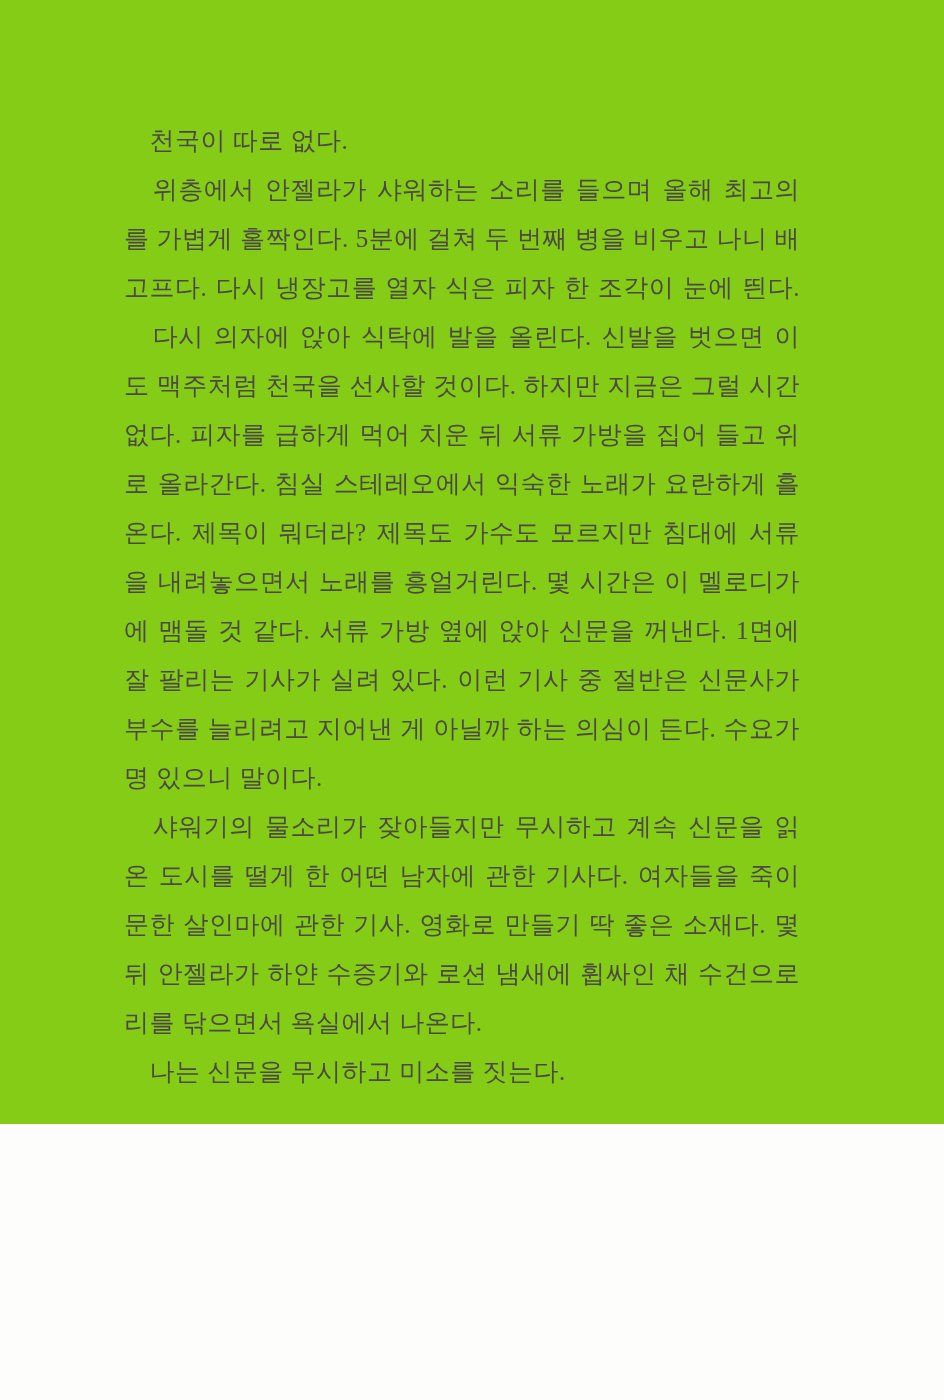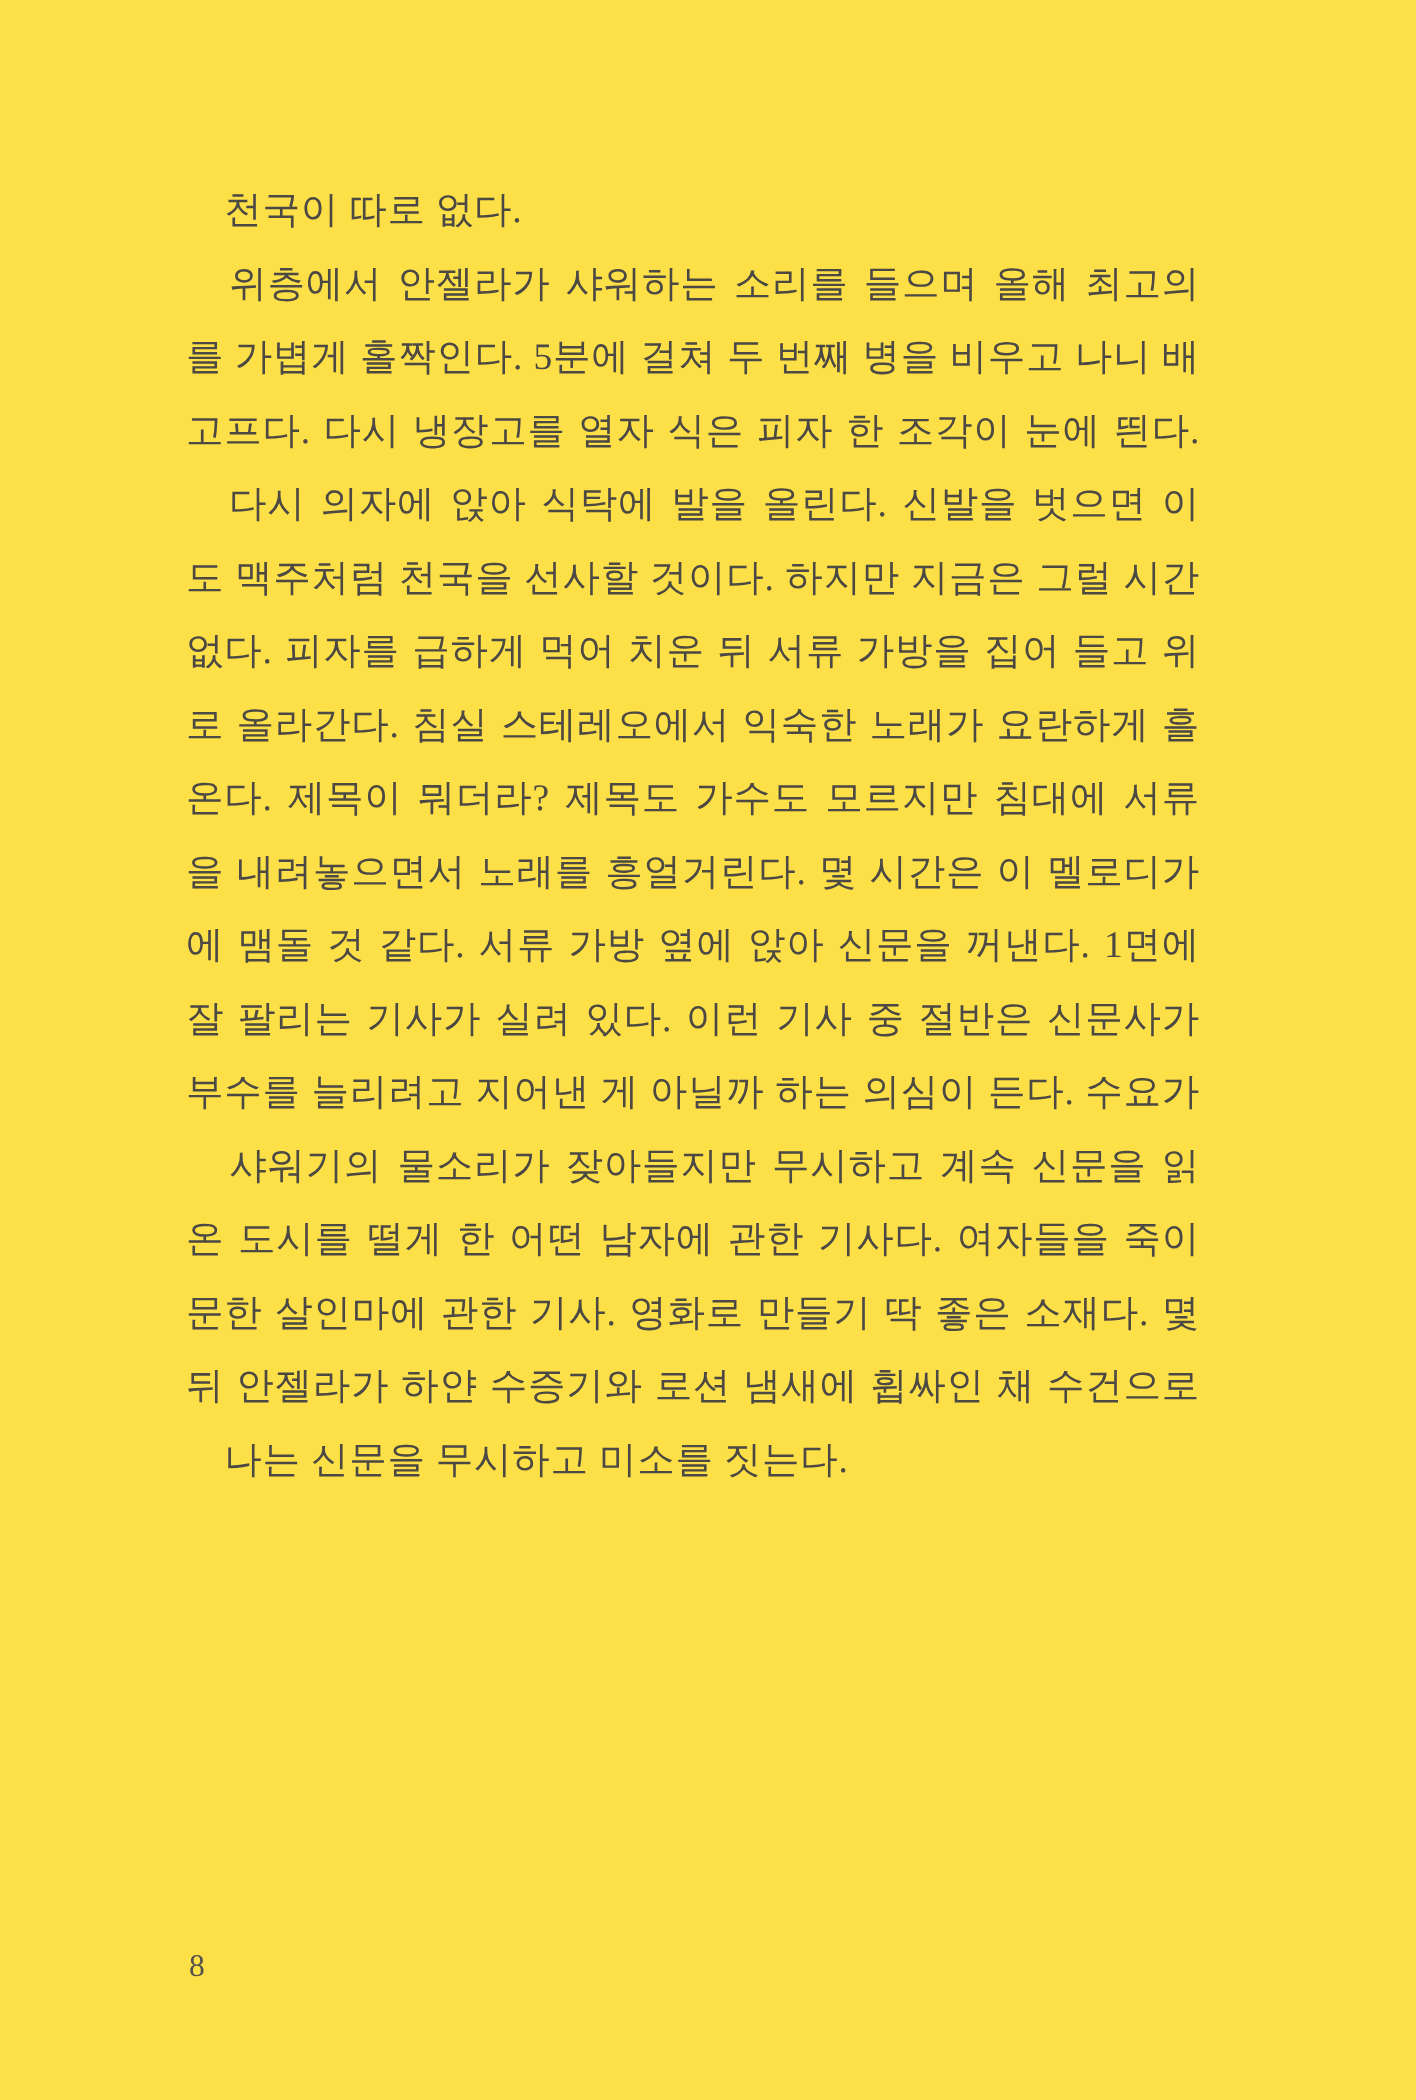--- a/index.html
+++ b/index.html
@@ -3,22 +3,22 @@
 <meta charset="utf-8">
 <style>
   html, body {
     margin: 0;
     padding: 0;
     background: #fdfdfc;
   }
   .book-page {
     position: relative;
     width: 944px;
-    height: 1400px;
-    background: #fde047;
+    height: 1124px;
+    background: #84cc16;
     overflow: hidden;
     font-family: "Liberation Serif", "DejaVu Serif", serif;
   }
   .text-block {
     position: absolute;
     left: 124px;
     top: 116px;
     width: 676px;
     font-size: 25px;
     line-height: 49px;
@@ -55,20 +55,22 @@
     <div class="line">고프다. 다시 냉장고를 열자 식은 피자 한 조각이 눈에 띈다. 안</div>
     <div class="line">　다시 의자에 앉아 식탁에 발을 올린다. 신발을 벗으면 이 피자</div>
     <div class="line">도 맥주처럼 천국을 선사할 것이다. 하지만 지금은 그럴 시간이</div>
     <div class="line">없다. 피자를 급하게 먹어 치운 뒤 서류 가방을 집어 들고 위층으</div>
     <div class="line">로 올라간다. 침실 스테레오에서 익숙한 노래가 요란하게 흘러나</div>
     <div class="line">온다. 제목이 뭐더라? 제목도 가수도 모르지만 침대에 서류 가방</div>
     <div class="line">을 내려놓으면서 노래를 흥얼거린다. 몇 시간은 이 멜로디가 귓전</div>
     <div class="line">에 맴돌 것 같다. 서류 가방 옆에 앉아 신문을 꺼낸다. 1면에 요즘</div>
     <div class="line">잘 팔리는 기사가 실려 있다. 이런 기사 중 절반은 신문사가 판매</div>
     <div class="line">부수를 늘리려고 지어낸 게 아닐까 하는 의심이 든다. 수요가 분</div>
+    <div class="line end">명 있으니 말이다.</div>
     <div class="line">　샤워기의 물소리가 잦아들지만 무시하고 계속 신문을 읽는다.</div>
     <div class="line">온 도시를 떨게 한 어떤 남자에 관한 기사다. 여자들을 죽이고 고</div>
     <div class="line">문한 살인마에 관한 기사. 영화로 만들기 딱 좋은 소재다. 몇 분</div>
     <div class="line">뒤 안젤라가 하얀 수증기와 로션 냄새에 휩싸인 채 수건으로 머</div>
+    <div class="line end">리를 닦으면서 욕실에서 나온다.</div>
     <div class="line end">　나는 신문을 무시하고 미소를 짓는다.</div>
   </div>
   <div class="page-num">8</div>
 </div>
 
 </body></html>

